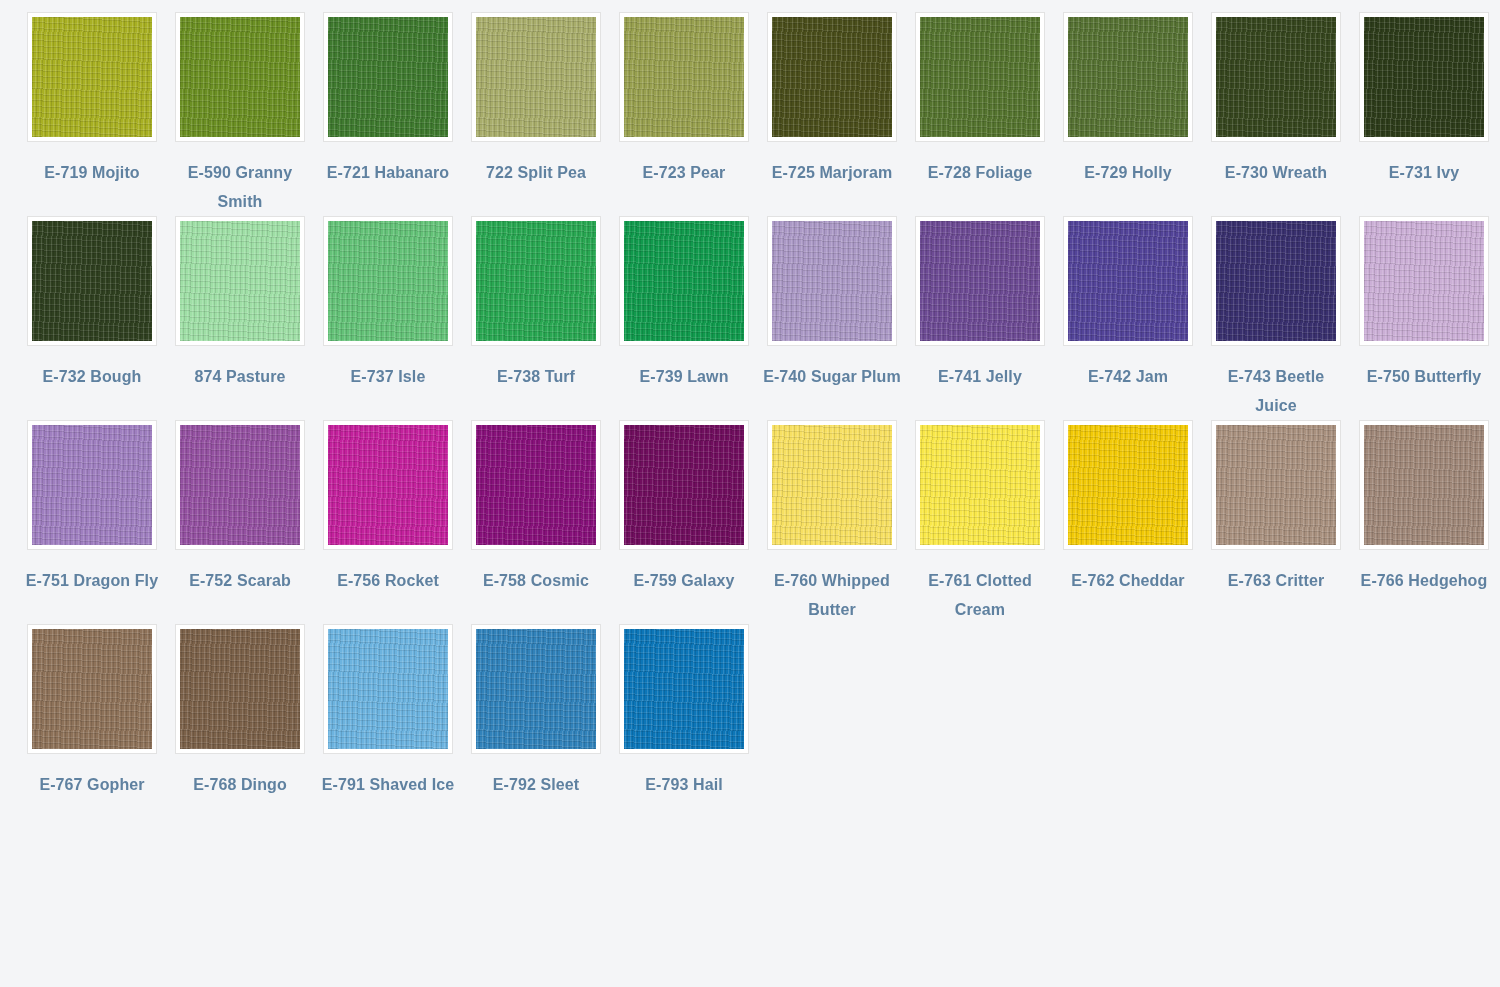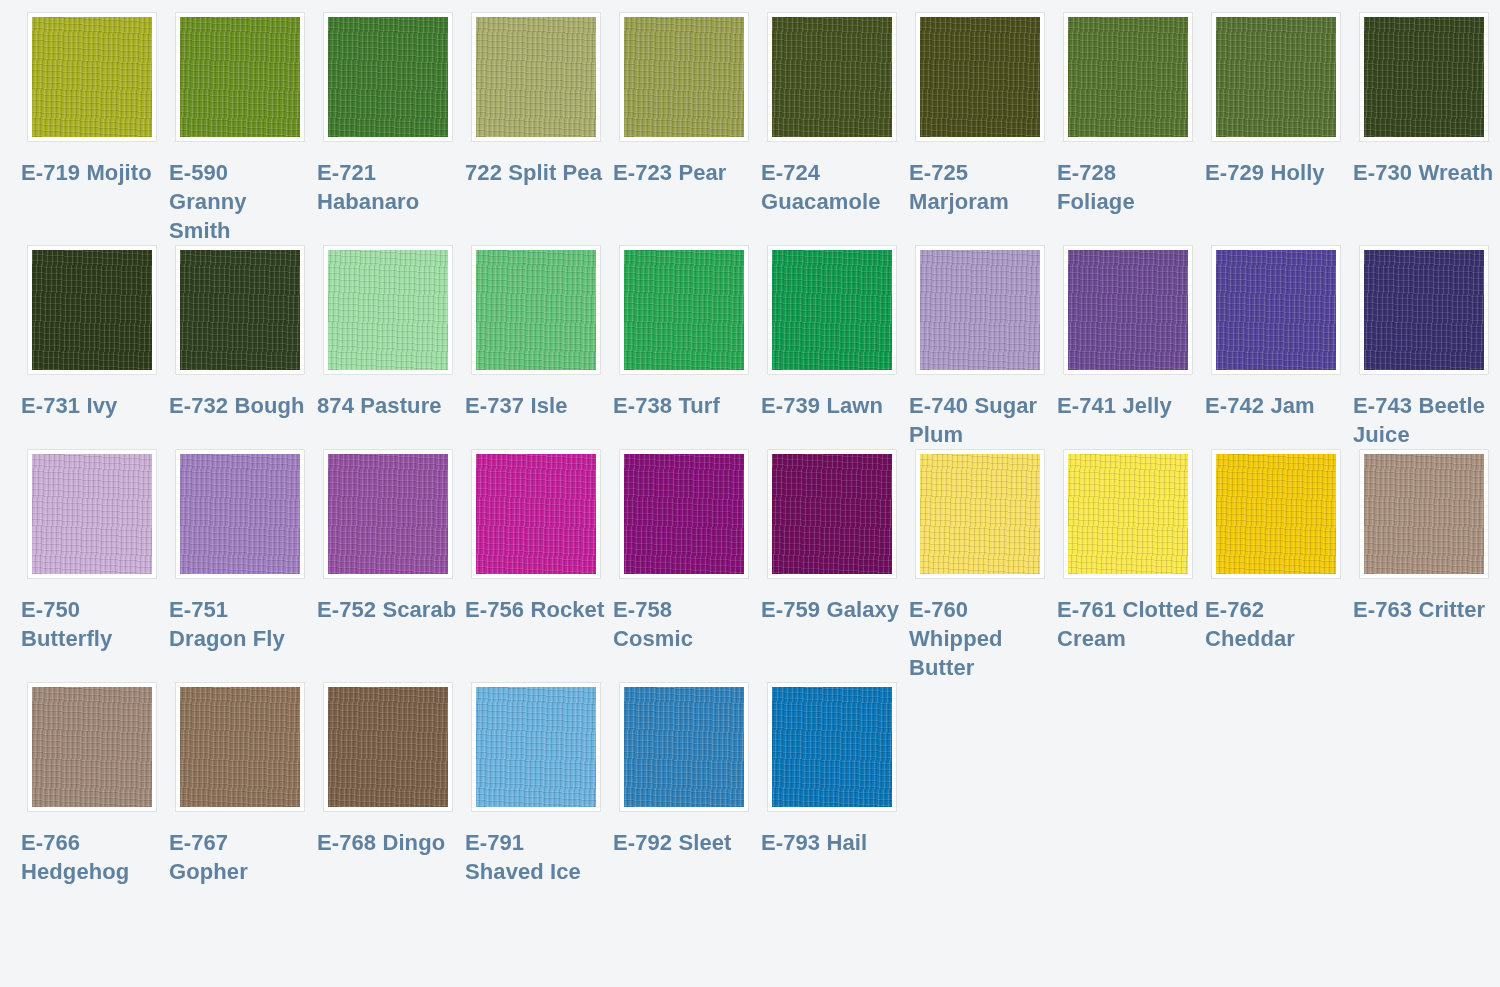--- a/index.html
+++ b/index.html
@@ -83,22 +83,23 @@
         rgba(255,255,255,0.09) 2px,
         rgba(0,0,0,0.00) 2px,
         rgba(0,0,0,0.00) 6px
       );
     pointer-events: none;
   }
 
   .swatch-label {
     margin-top: 16px;
     width: 142px;
+    text-align: center;
     color: #5f81a0;
-    font-size: 22px;
+    font-size: 16px;
     font-weight: bold;
     line-height: 29px;
     letter-spacing: 0.1px;
     word-wrap: break-word;
   }
 </style>
 </head>
 <body>
 
 <div id="swatch-grid">
@@ -127,26 +128,20 @@
       <div class="swatch-label">722 Split Pea</div>
     </div>
     <div class="swatch-cell row-0">
       <div class="swatch-frame">
         <div class="swatch-color" title="E-723 Pear" style="background: rgb(152, 160, 79);"></div>
       </div>
       <div class="swatch-label">E-723 Pear</div>
     </div>
     <div class="swatch-cell row-0">
       <div class="swatch-frame">
-        <div class="swatch-color" title="E-724 Guacamole" style="background: rgb(69, 82, 31);"></div>
-      </div>
-      <div class="swatch-label">E-724 Guacamole</div>
-    </div>
-    <div class="swatch-cell row-0">
-      <div class="swatch-frame">
         <div class="swatch-color" title="E-725 Marjoram" style="background: rgb(74, 78, 27);"></div>
       </div>
       <div class="swatch-label">E-725 Marjoram</div>
     </div>
     <div class="swatch-cell row-0">
       <div class="swatch-frame">
         <div class="swatch-color" title="E-728 Foliage" style="background: rgb(85, 116, 47);"></div>
       </div>
       <div class="swatch-label">E-728 Foliage</div>
     </div>

